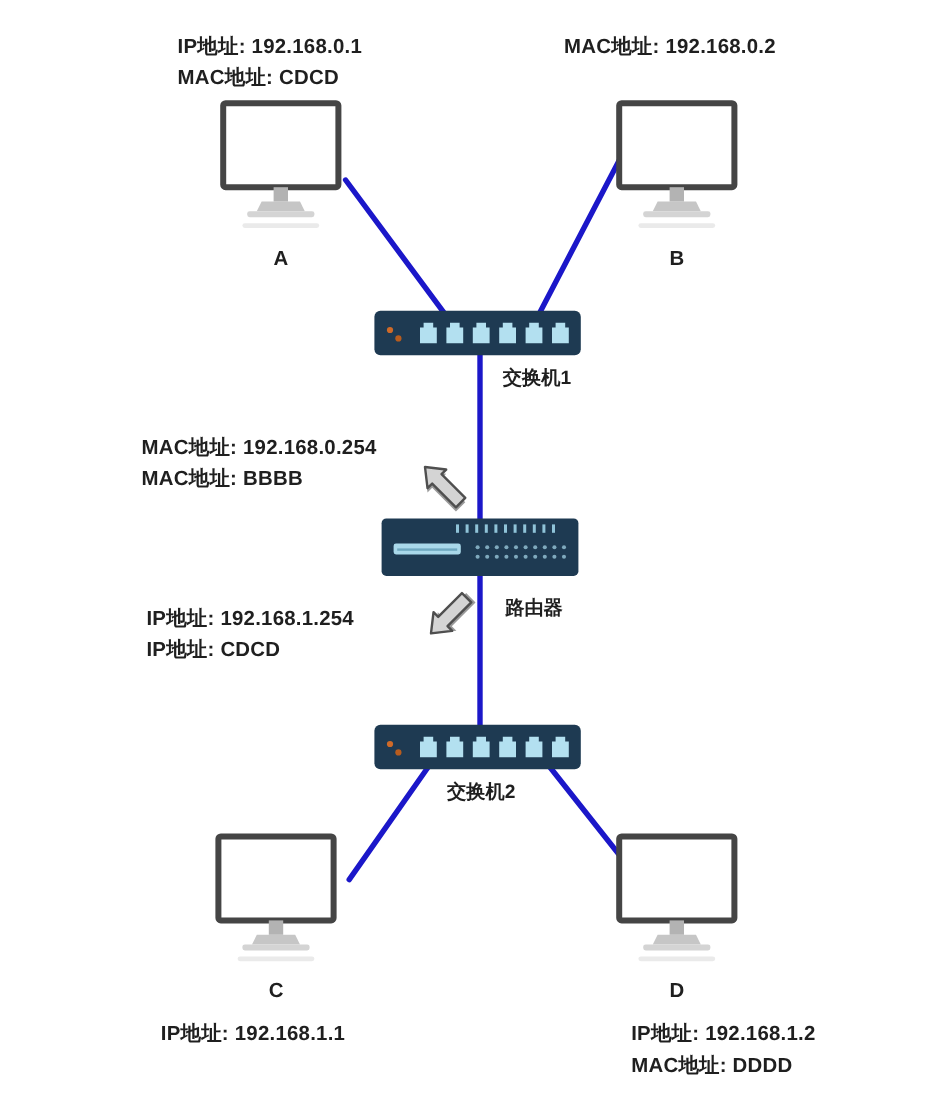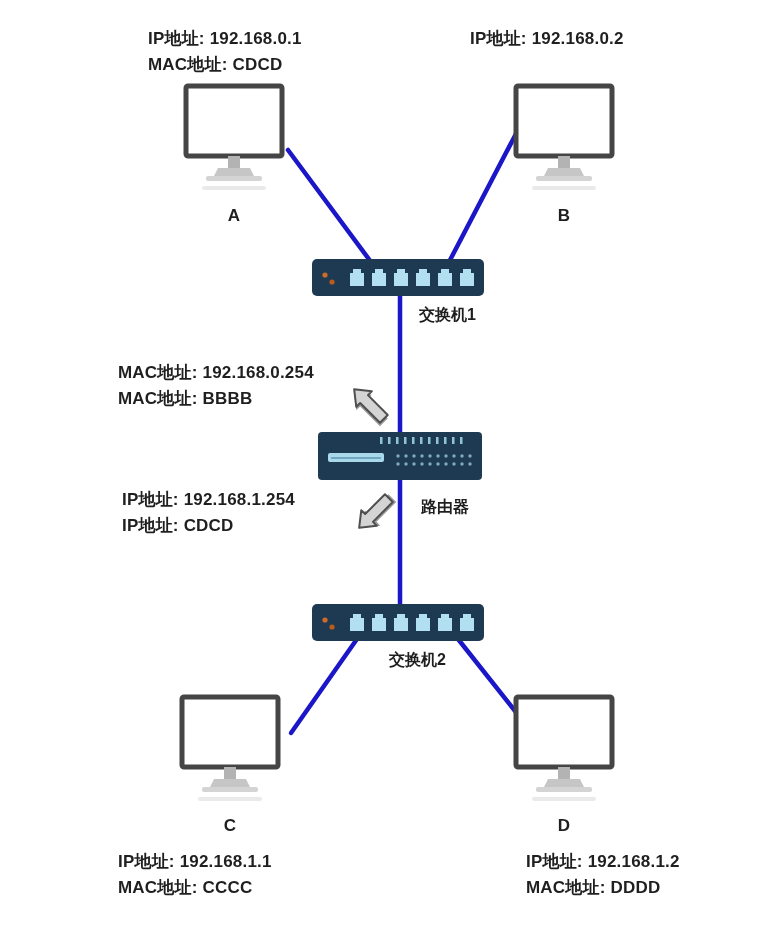--- a/index.html
+++ b/index.html
@@ -109,45 +109,44 @@
     <use href="#switch" x="312" y="604"></use>
     <use href="#router" x="318" y="432"></use>
   </svg>
 
   <div class="lbl info" style="left:148px; top:26px;">
     <div>IP地址: 192.168.0.1</div>
     <div>MAC地址: CDCD</div>
   </div>
 
   <div class="lbl info" style="left:470px; top:26px;">
-    <div>IP地址: 192.168.0.2</div>
+    <div>MAC地址: 192.168.0.2</div>
   </div>
 
   <div class="lbl node-letter" style="left:186px; top:206px; width:96px;">A</div>
   <div class="lbl node-letter" style="left:516px; top:206px; width:96px;">B</div>
   <div class="lbl node-letter" style="left:182px; top:816px; width:96px;">C</div>
   <div class="lbl node-letter" style="left:516px; top:816px; width:96px;">D</div>
 
   <div class="lbl dev-label" style="left:400px; top:305px; width:95px;">交换机1</div>
   <div class="lbl dev-label" style="left:415px; top:497px; width:60px;">路由器</div>
-  <div class="lbl dev-label" style="left:356px; top:650px; width:90px;text-align:right;">交换机2</div>
+  <div class="lbl dev-label" style="left:356px; top:650px; width:90px;">交换机2</div>
 
   <div class="lbl info" style="left:118px; top:360px;">
     <div>MAC地址: 192.168.0.254</div>
     <div>MAC地址: BBBB</div>
   </div>
 
-  <div class="lbl info" style="left:122px; top:487px;">
+  <div class="lbl info" style="left:122px; top:503px;">
     <div>IP地址: 192.168.1.254</div>
     <div>IP地址: CDCD</div>
   </div>
 
-  <div class="lbl info" style="left:118px; top:849px;">
+  <div class="lbl info" style="left:134px; top:849px;">
     <div>IP地址: 192.168.1.1</div>
-    <div>MAC地址: CCCC</div>
   </div>
 
   <div class="lbl info" style="left:486px; top:849px;margin-left:40px;">
     <div>IP地址: 192.168.1.2</div>
     <div>MAC地址: DDDD</div>
   </div>
 
 </div>
 
 </body></html>

